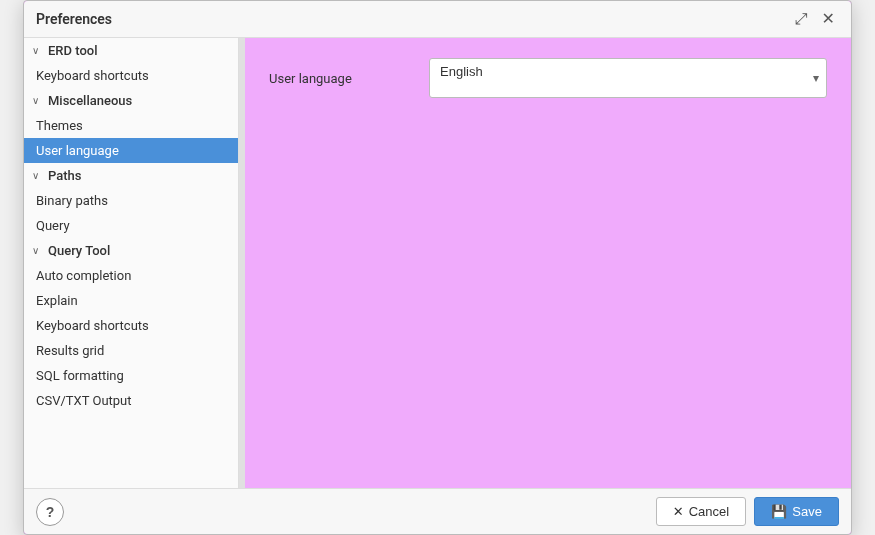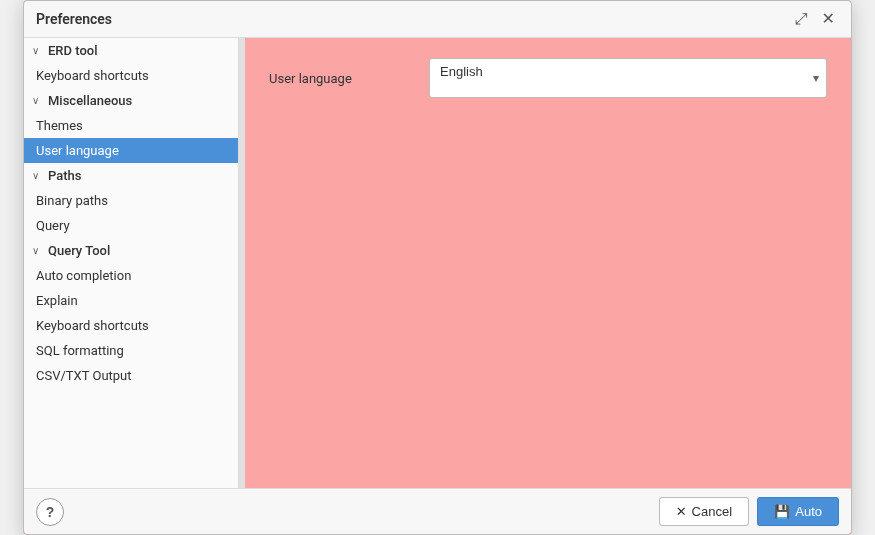--- a/index.html
+++ b/index.html
@@ -8,21 +8,21 @@
       font-size: 13px;
       background: #f0f0f0;
       display: flex;
       align-items: center;
       justify-content: center;
       min-height: 100vh;
     }
     .dialog {
       width: 829px;
       height: 535px;
-      background: #fca5a5;
+      background: #f0abfc;
       border: 1px solid #bbb;
       border-radius: 4px;
       display: flex;
       flex-direction: column;
       box-shadow: 0 4px 20px rgba(0,0,0,0.2);
     }
     .dialog-header {
       display: flex;
       align-items: center;
       justify-content: space-between;
@@ -229,20 +229,23 @@
           <span>Query Tool</span>
         </div>
         <div class="tree-item child">
           <span>Auto completion</span>
         </div>
         <div class="tree-item child">
           <span>Explain</span>
         </div>
         <div class="tree-item child">
           <span>Keyboard shortcuts</span>
+        </div>
+        <div class="tree-item child">
+          <span>Results grid</span>
         </div>
         <div class="tree-item child">
           <span>SQL formatting</span>
         </div>
         <div class="tree-item child">
           <span>CSV/TXT Output</span>
         </div>
       </div>
 
     <div class="vertical-divider"></div>
@@ -260,17 +263,17 @@
 
   <div class="dialog-footer">
     <button class="help-btn">?</button>
     <div class="footer-actions">
       <button class="btn btn-cancel">
         <span>✕</span>
         <span>Cancel</span>
       </button>
       <button class="btn btn-save">
         <span>💾</span>
-        <span>Auto</span>
+        <span>Save</span>
       </button>
     </div>
   </div>
 </div>
 
 </body></html>

